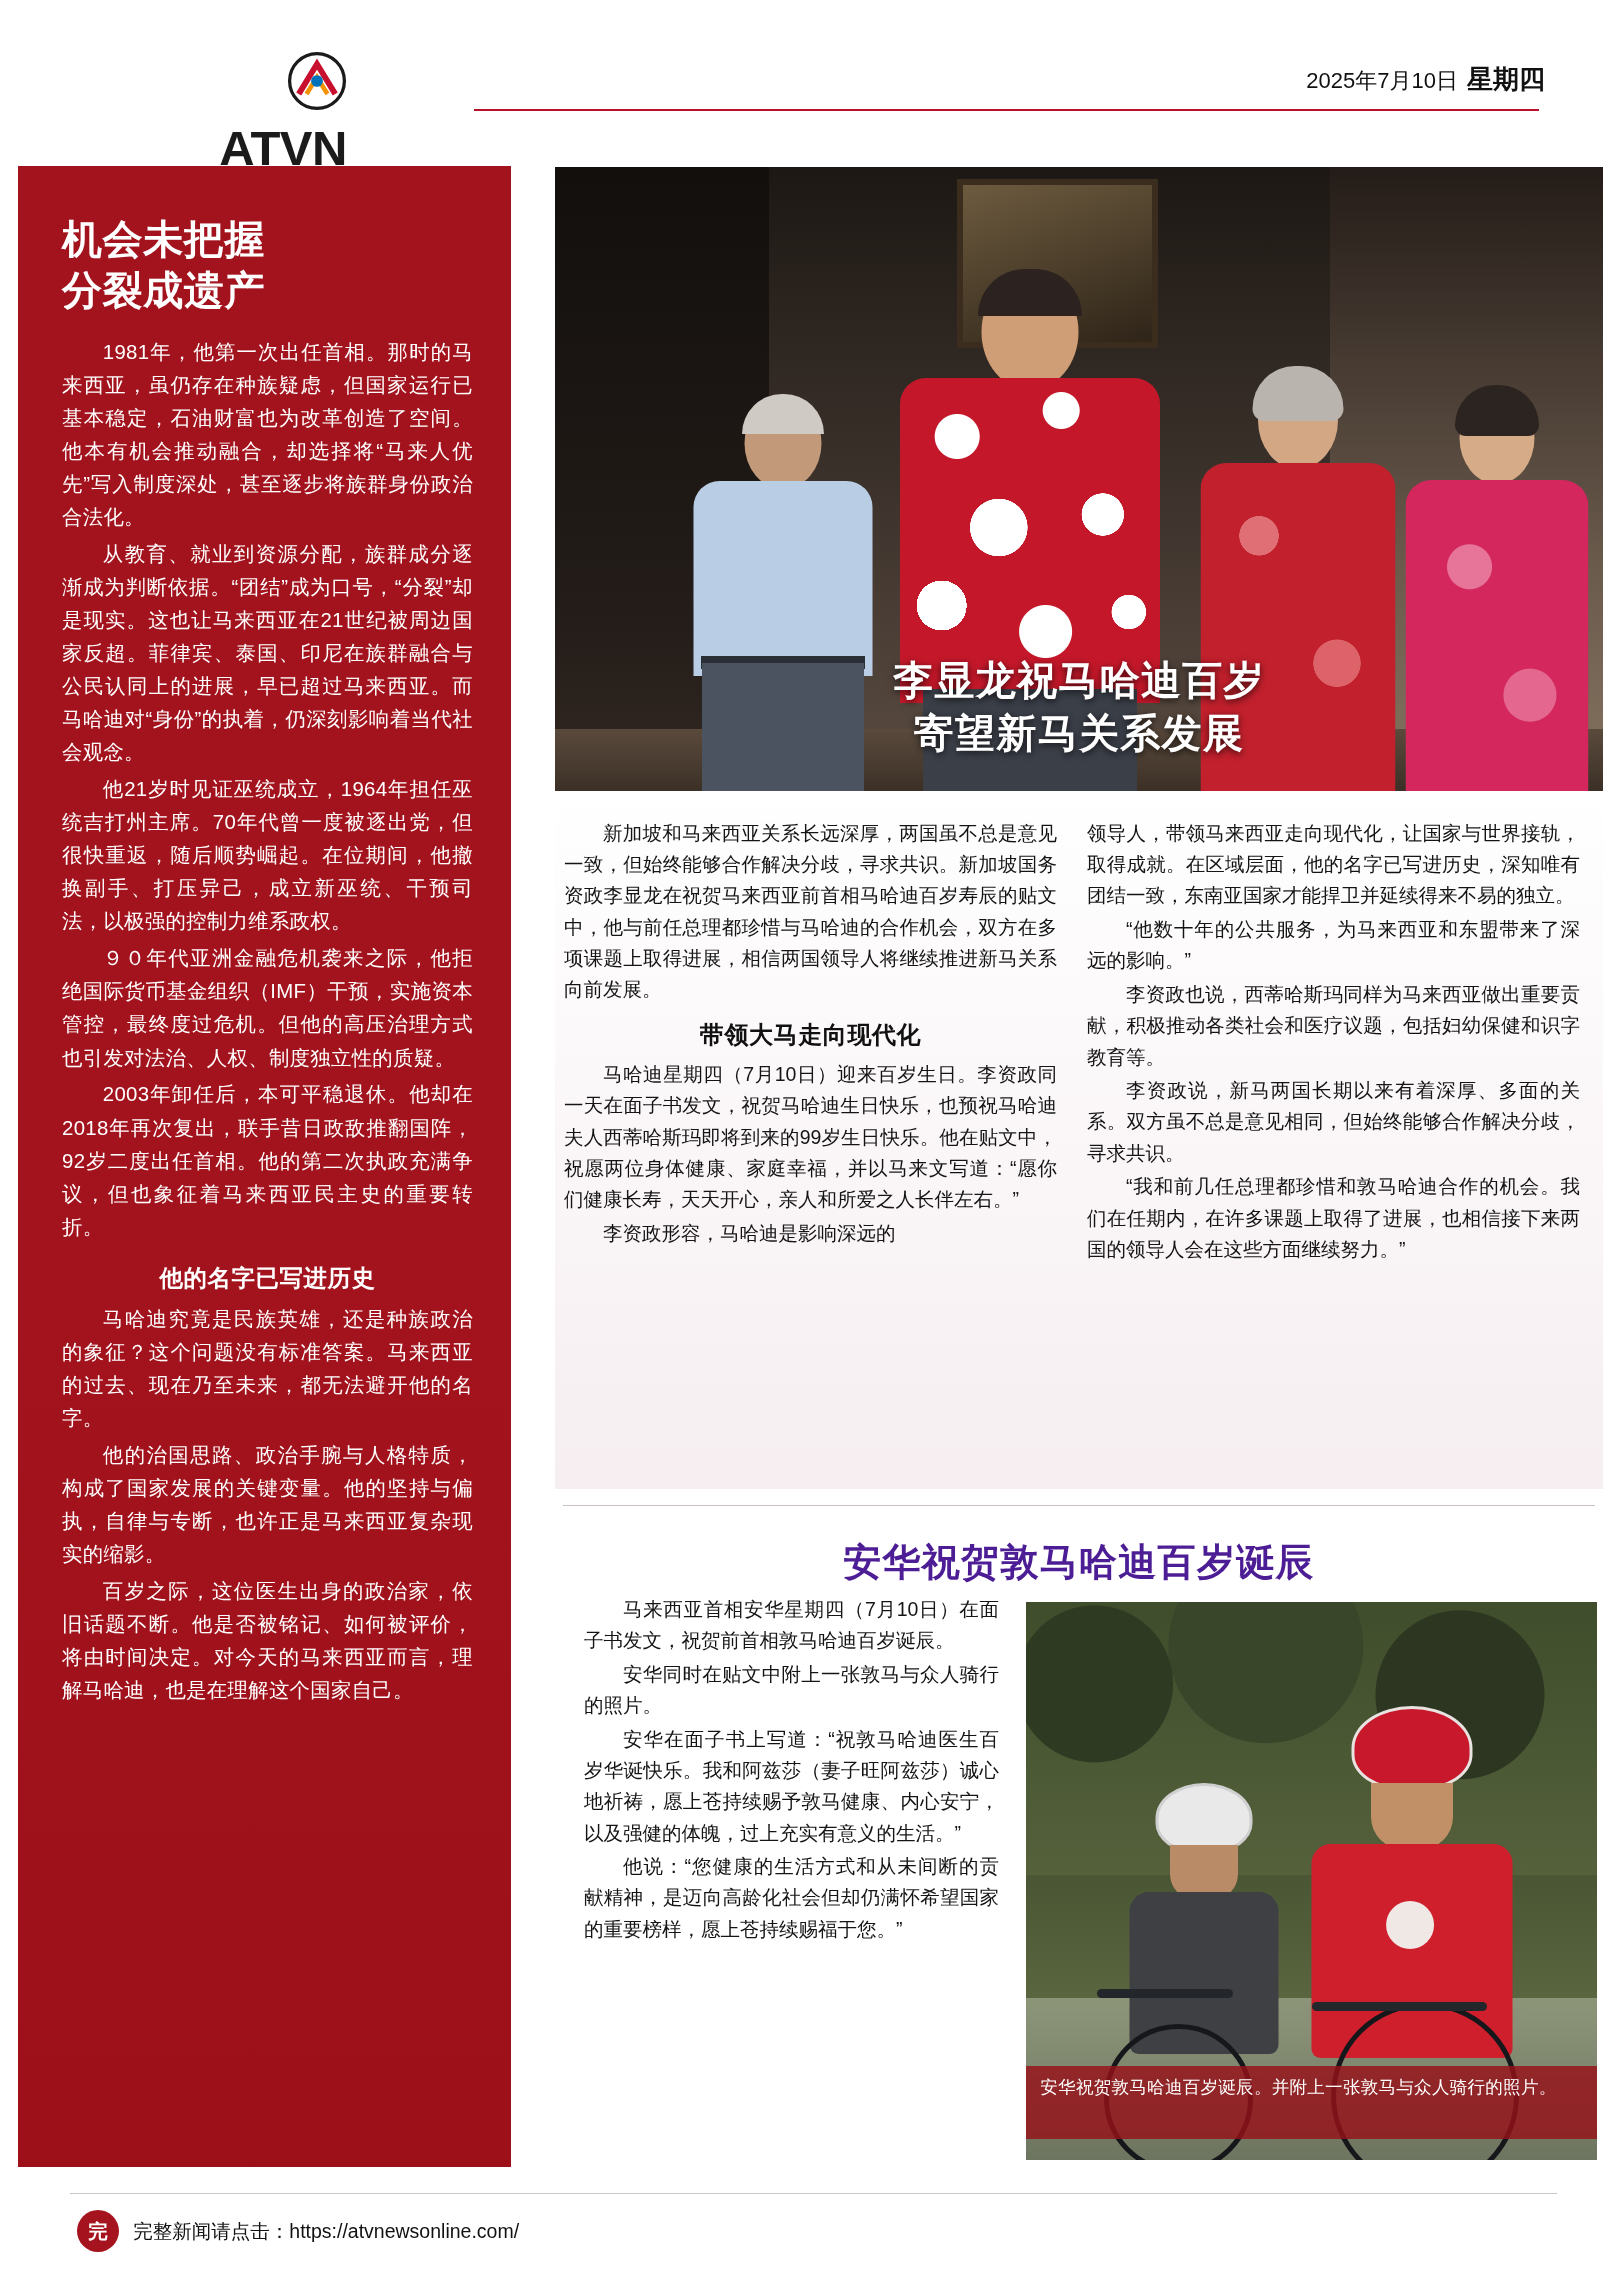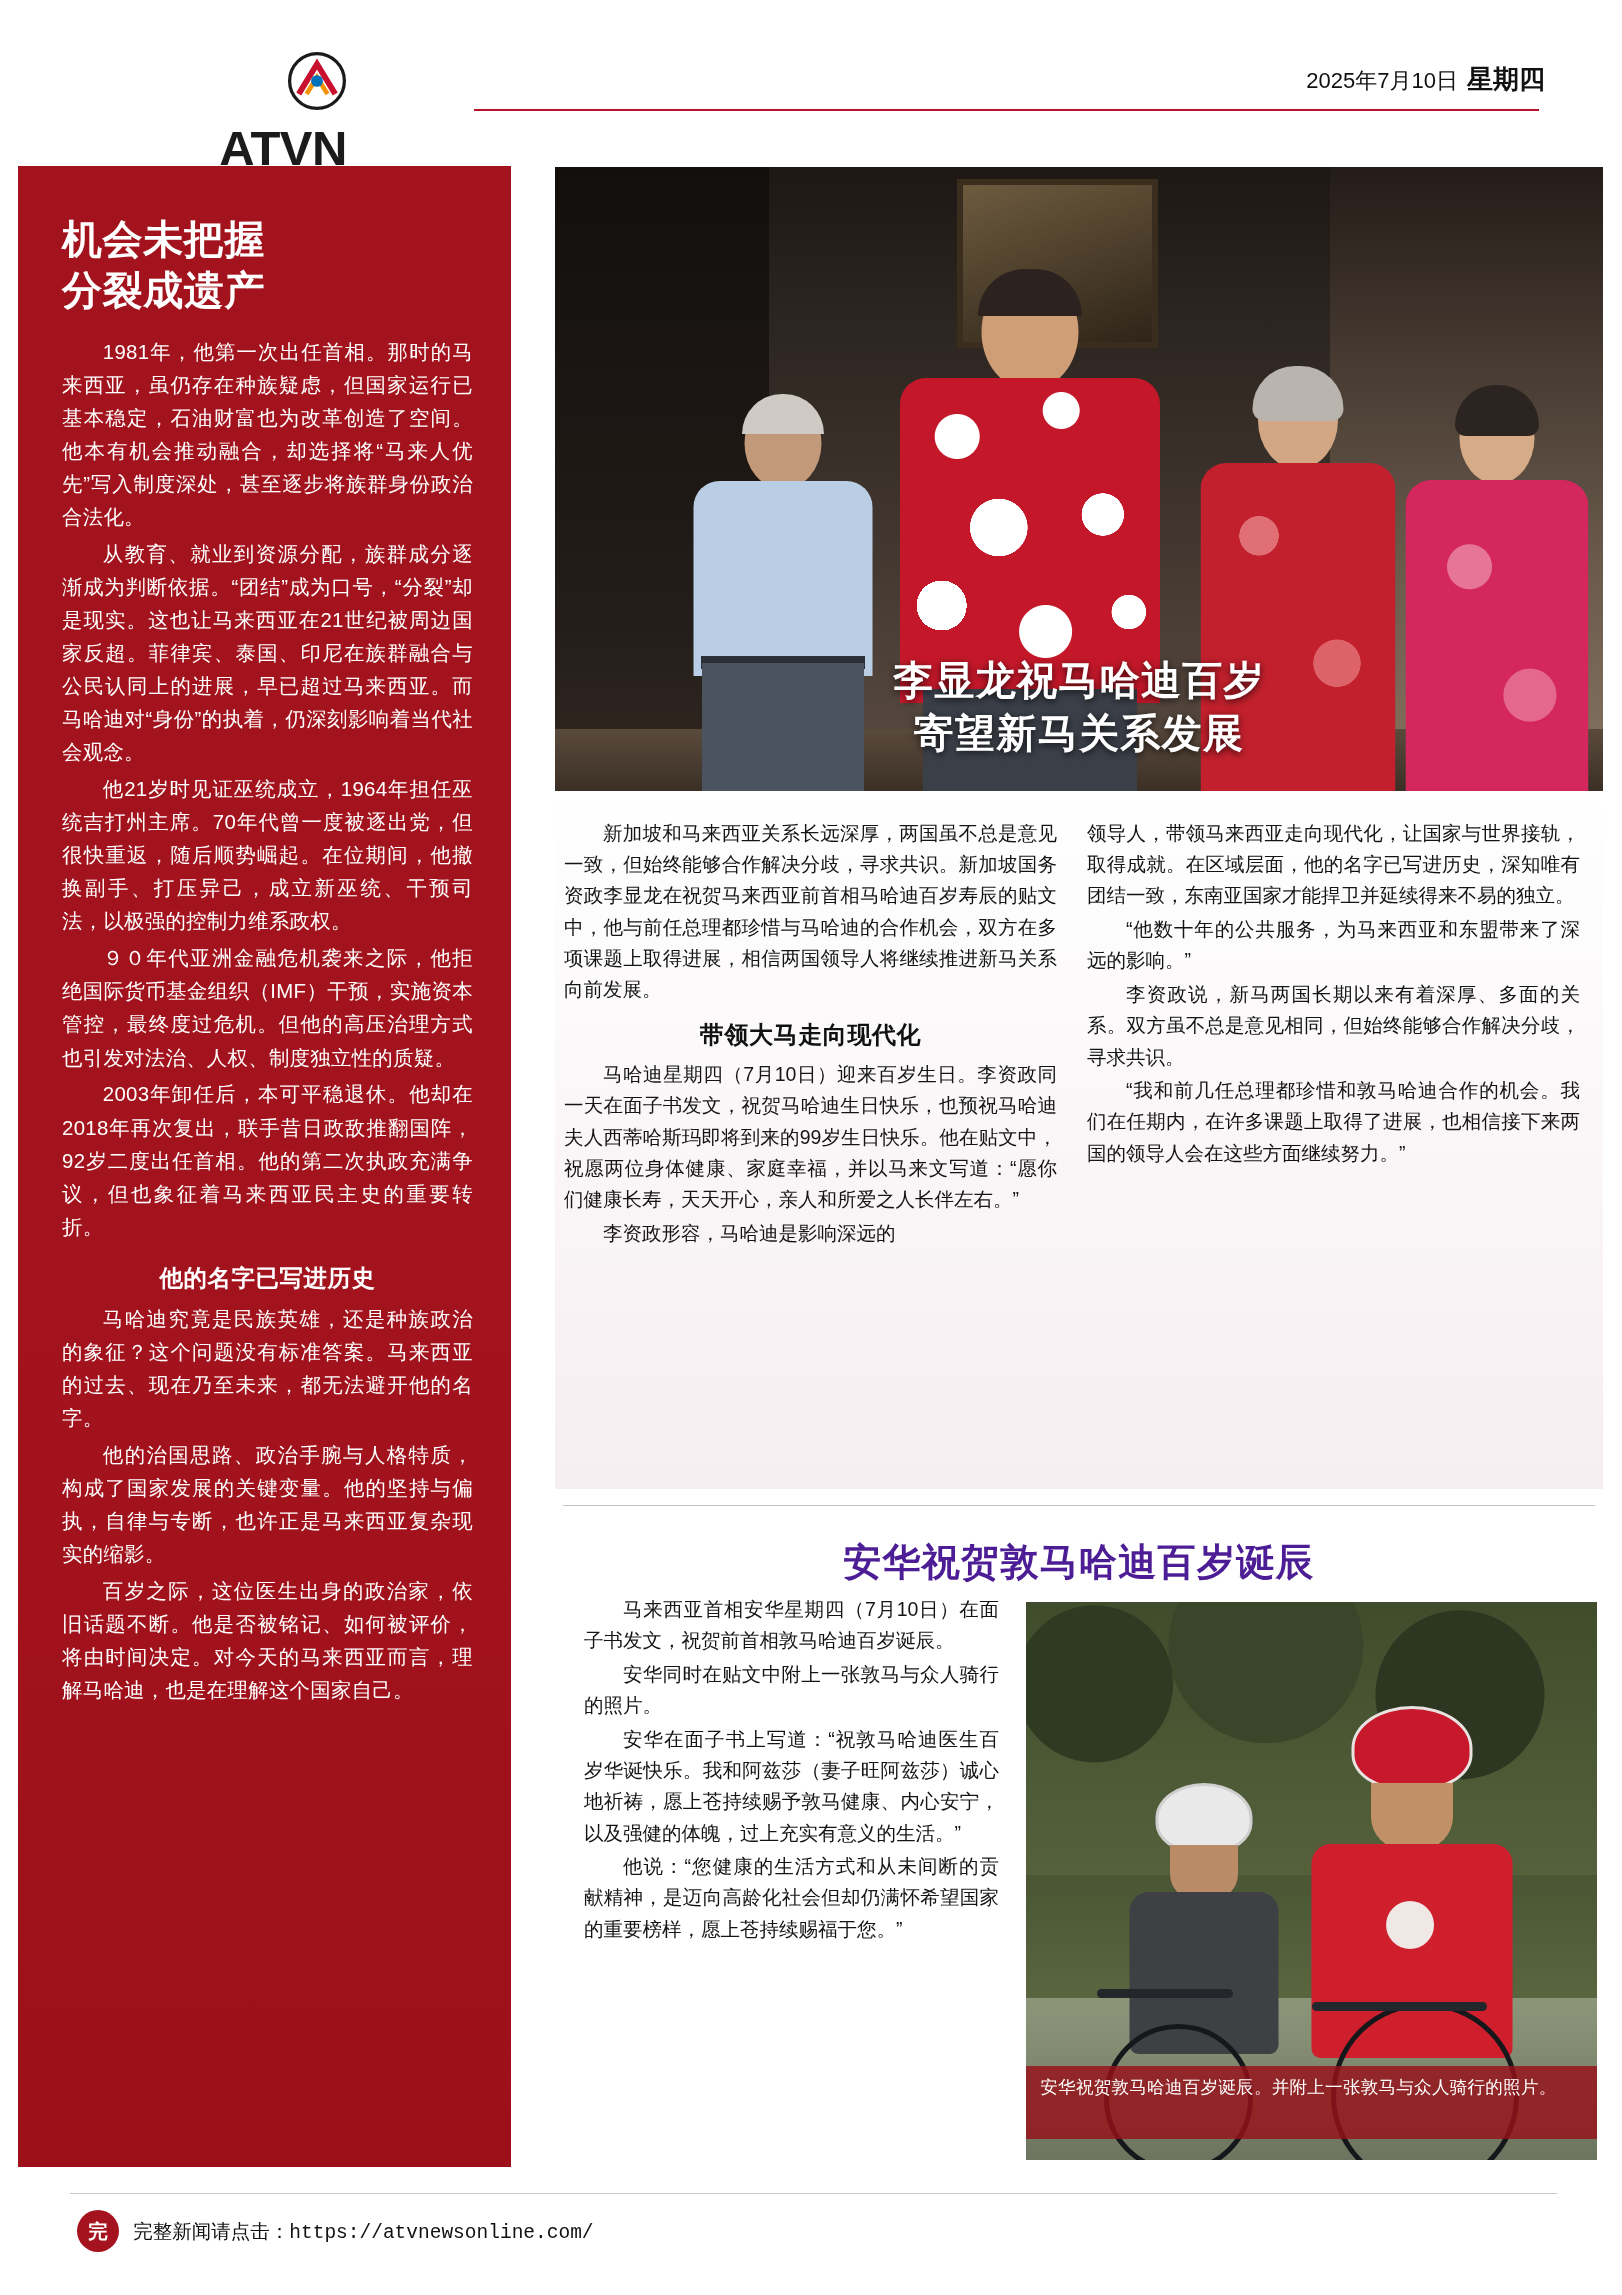--- a/index.html
+++ b/index.html
@@ -258,21 +258,21 @@
   .footer {
     position:absolute; left:77px; top:2210px;
     display:flex; align-items:center; gap:14.3px;
   }
   .footer-badge {
     width:42px; height:42px; border-radius:50%;
     background:#a5141e; color:#fff;
     display:flex; align-items:center; justify-content:center;
     font-size:19.5px; font-weight:bold;
   }
-  .footer-text { font-size:19.5px; color:#111;font-family:Liberation Mono, monospace; }
+  .footer-text { font-size:19.5px; color:#111; }
 </style>
 </head>
 <body>
 
 <div class="masthead">
   <div class="logo-wrap">
     <div class="logo-mark">
       <svg width="60" height="60" viewBox="0 0 92 92">
         <circle cx="46" cy="46" r="42" fill="none" stroke="#1b1b1b" stroke-width="5"></circle>
         <path d="M18 66 L46 20 L74 66" fill="none" stroke="#c8102e" stroke-width="9"></path>
@@ -350,20 +350,21 @@
 <div class="art-body">
   <div class="art-col">
     <p>新加坡和马来西亚关系长远深厚，两国虽不总是意见一致，但始终能够合作解决分歧，寻求共识。新加坡国务资政李显龙在祝贺马来西亚前首相马哈迪百岁寿辰的贴文中，他与前任总理都珍惜与马哈迪的合作机会，双方在多项课题上取得进展，相信两国领导人将继续推进新马关系向前发展。</p>
     <div class="sub-head">带领大马走向现代化</div>
     <p>马哈迪星期四（7月10日）迎来百岁生日。李资政同一天在面子书发文，祝贺马哈迪生日快乐，也预祝马哈迪夫人西蒂哈斯玛即将到来的99岁生日快乐。他在贴文中，祝愿两位身体健康、家庭幸福，并以马来文写道：“愿你们健康长寿，天天开心，亲人和所爱之人长伴左右。”</p>
     <p>李资政形容，马哈迪是影响深远的</p>
   </div>
   <div class="art-col">
     <p style="text-indent:0;">领导人，带领马来西亚走向现代化，让国家与世界接轨，取得成就。在区域层面，他的名字已写进历史，深知唯有团结一致，东南亚国家才能捍卫并延续得来不易的独立。</p>
     <p>“他数十年的公共服务，为马来西亚和东盟带来了深远的影响。”</p>
+    <p>李资政也说，西蒂哈斯玛同样为马来西亚做出重要贡献，积极推动各类社会和医疗议题，包括妇幼保健和识字教育等。</p>
     <p>李资政说，新马两国长期以来有着深厚、多面的关系。双方虽不总是意见相同，但始终能够合作解决分歧，寻求共识。</p>
     <p>“我和前几任总理都珍惜和敦马哈迪合作的机会。我们在任期内，在许多课题上取得了进展，也相信接下来两国的领导人会在这些方面继续努力。”</p>
   </div>
 </div>
 
 <div class="divider"></div>
 
 <div class="art2-title">安华祝贺敦马哈迪百岁诞辰</div>
 <div class="art2-text">
   <p>马来西亚首相安华星期四（7月10日）在面子书发文，祝贺前首相敦马哈迪百岁诞辰。</p>

